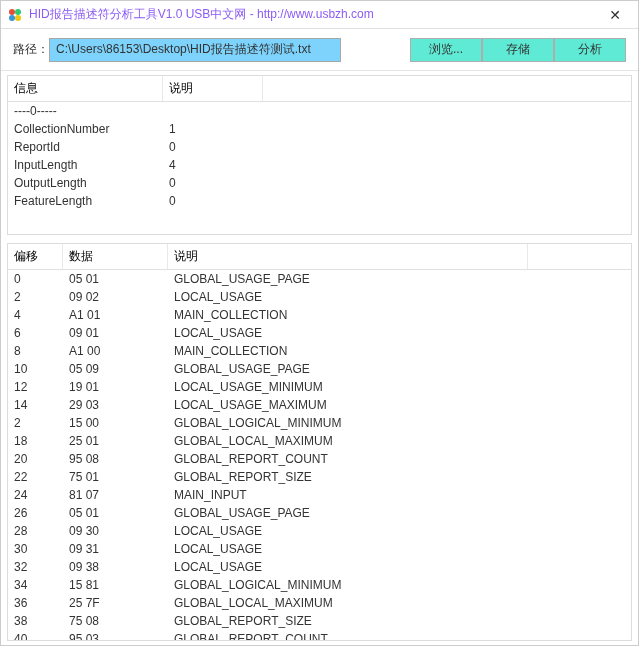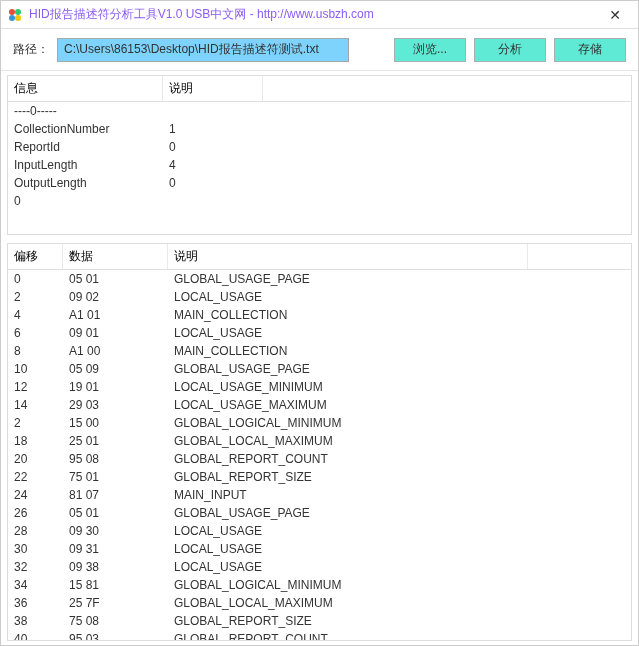--- a/index.html
+++ b/index.html
@@ -2,21 +2,21 @@
 <html><head>
 <meta charset="utf-8">
 <style>
 *{box-sizing:border-box;margin:0;padding:0;font-family:"Microsoft YaHei","Segoe UI",Tahoma,sans-serif;font-size:12px;color:#333}
 body{background:#fff;width:639px;height:646px;overflow:hidden;border:1px solid #ccc;display:flex;flex-direction:column}
 .titlebar{height:28px;display:flex;align-items:center;padding:0 6px;border-bottom:1px solid #e0e0e0;background:#fff}
 .titlebar .ico{width:16px;height:16px;margin-right:6px;display:flex;align-items:center;justify-content:center}
 .titlebar .title{flex:1;font-size:12px;color:#8b5cf6}
 .titlebar .close{width:34px;height:22px;display:flex;align-items:center;justify-content:center;font-size:14px;color:#333;cursor:pointer}
 
-.toolbar{height:42px;display:flex;align-items:center;padding:6px 12px;gap:8px;border-bottom:1px solid #e5e5e5}
+.toolbar{height:42px;display:flex;align-items:center;padding:6px 12px;border-bottom:1px solid #e5e5e5}
 .toolbar .lbl{color:#333}
 .toolbar input[type=text]{flex:0 0 292px;height:24px;border:1px solid #a7a7a7;padding:0 6px;background:#7dd3fc}
 .toolbar .spacer{flex:1}
 .toolbar button{width:72px;height:24px;border:1px solid #adadad;background:#5eead4;cursor:pointer}
 
 .pane{margin:4px 6px;border:1px solid #dcdcdc;background:#fff;display:flex;flex-direction:column}
 .pane.upper{height:160px}
 .pane.lower{flex:1;min-height:0}
 
 .grid{flex:1;overflow:hidden;display:flex;flex-direction:column}
@@ -54,22 +54,22 @@
   </span>
   <span class="title">HID报告描述符分析工具V1.0 USB中文网 - http://www.usbzh.com</span>
   <span class="close">✕</span>
 </div>
 
 <div class="toolbar">
   <span class="lbl">路径：</span>
   <input type="text" value="C:\Users\86153\Desktop\HID报告描述符测试.txt" style="">
   <span class="spacer"></span>
   <button>浏览...</button>
+  <button>存储</button>
   <button>分析</button>
-  <button>存储</button>
 </div>
 
 <div class="pane upper">
   <div class="grid">
     <div class="ghead">
       <div class="cell u-c1">信息</div>
       <div class="cell u-c2">说明</div>
     </div>
     <div class="gbody" id="info-body">
         <div class="row">
@@ -86,20 +86,21 @@
         </div>
         <div class="row">
           <div class="cell u-c1">InputLength</div>
           <div class="cell u-c2">4</div>
         </div>
         <div class="row">
           <div class="cell u-c1">OutputLength</div>
           <div class="cell u-c2">0</div>
         </div>
         <div class="row">
+          <div class="cell u-c1">FeatureLength</div>
           <div class="cell u-c2">0</div>
         </div>
       </div>
   </div>
 </div>
 
 <div class="pane lower">
   <div class="grid">
     <div class="ghead">
       <div class="cell l-c1">偏移</div>

